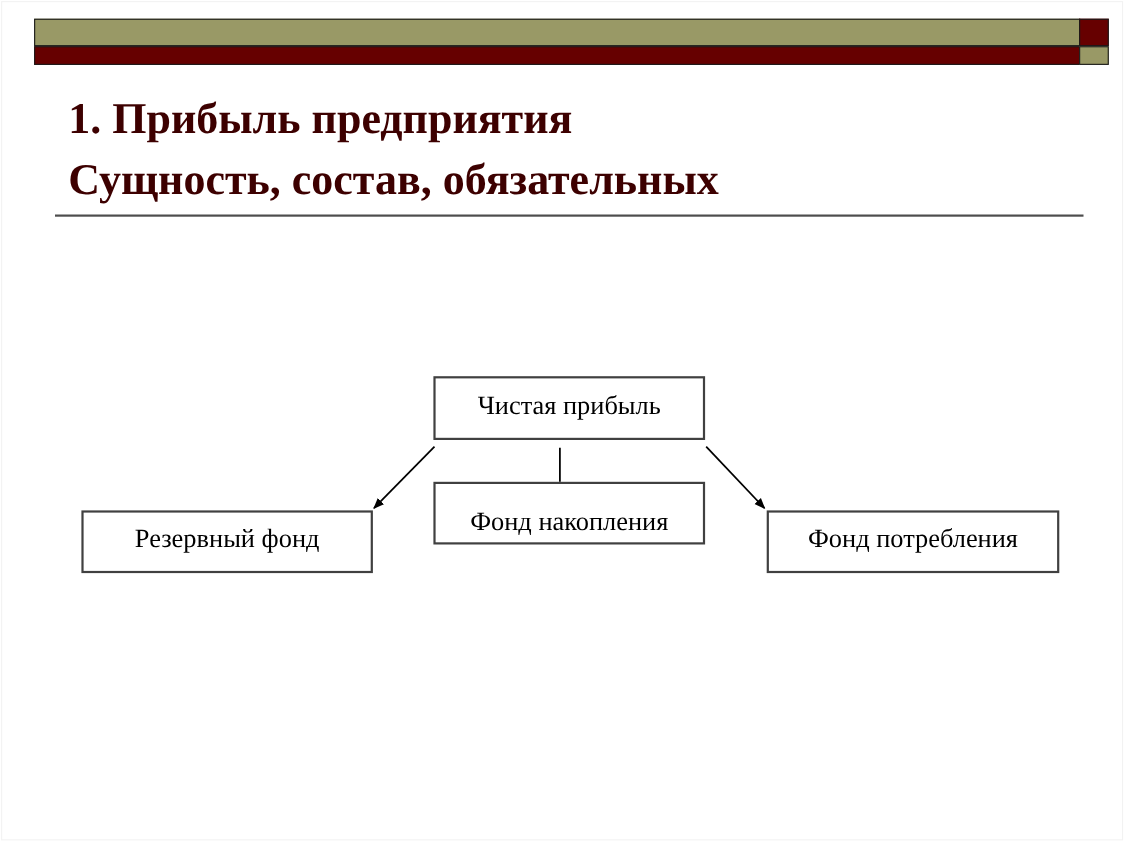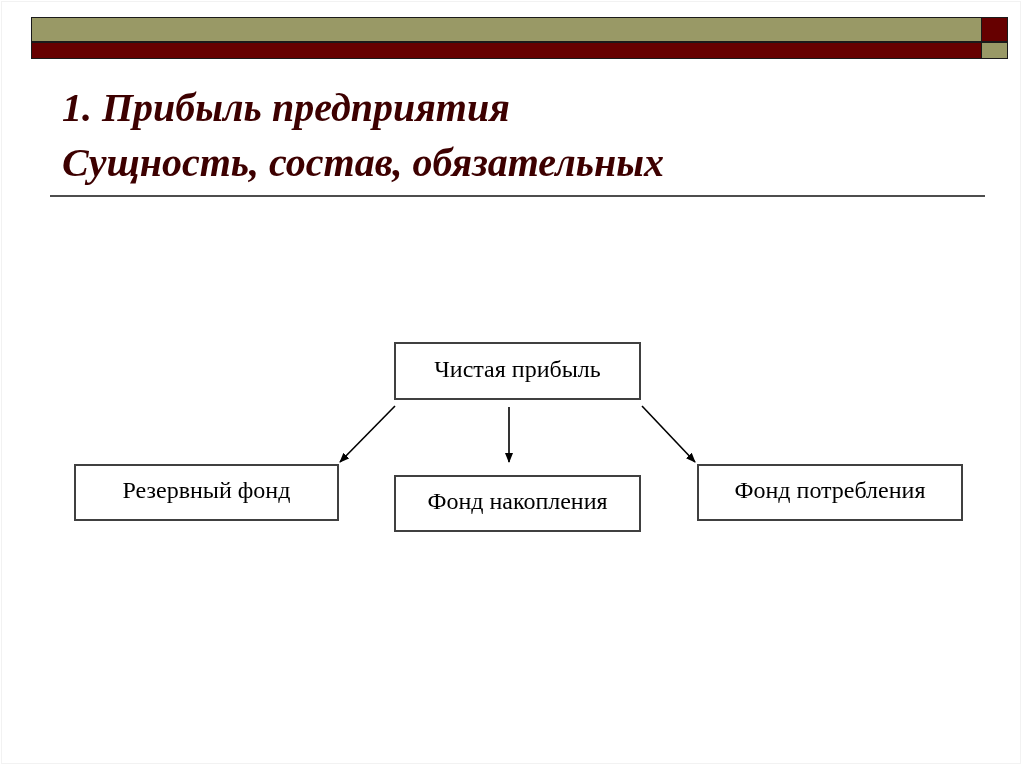--- a/index.html
+++ b/index.html
@@ -52,21 +52,20 @@
       width: 27px; height: 17px;
       background: #999966;
       border: 1px solid #1a1a1a;
       box-sizing: border-box;
     }
     .title {
       position: absolute;
       left: 60px; top: 78px;
       margin: 0;
       font-family: "Liberation Serif", "DejaVu Serif", serif;
-      font-style: italic;
       font-weight: bold;
       font-size: 40px;
       line-height: 55px;
       color: #3d0000;
       white-space: nowrap;
     }
     .title-line { display: block; }
     .divider {
       position: absolute;
       left: 48px; top: 193px;
@@ -90,21 +89,21 @@
       background: #ffffff;
       display: flex;
       align-items: center;
       justify-content: center;
       font-size: 24px;
       color: #000000;
       white-space: nowrap;
     }
     .node-top   { left: 392px; top: 340px; width: 247px; height: 58px; padding-bottom: 4px; }
     .node-left  { left: 72px;  top: 462px; width: 265px; height: 57px; padding-bottom: 4px; }
-    .node-mid   { left: 392px; top: 473px; width: 247px; height: 57px; padding-bottom: 4px; }
+    .node-mid   { left: 392px; top: 436px; width: 247px; height: 57px; padding-bottom: 4px; align-items: flex-end; }
     .node-right { left: 695px; top: 462px; width: 266px; height: 57px; padding-bottom: 4px; }
     .arrows {
       position: absolute;
       left: 0; top: 0;
       width: 1024px; height: 767px;
       pointer-events: none;
     }
   </style>
 </head>
 <body>

